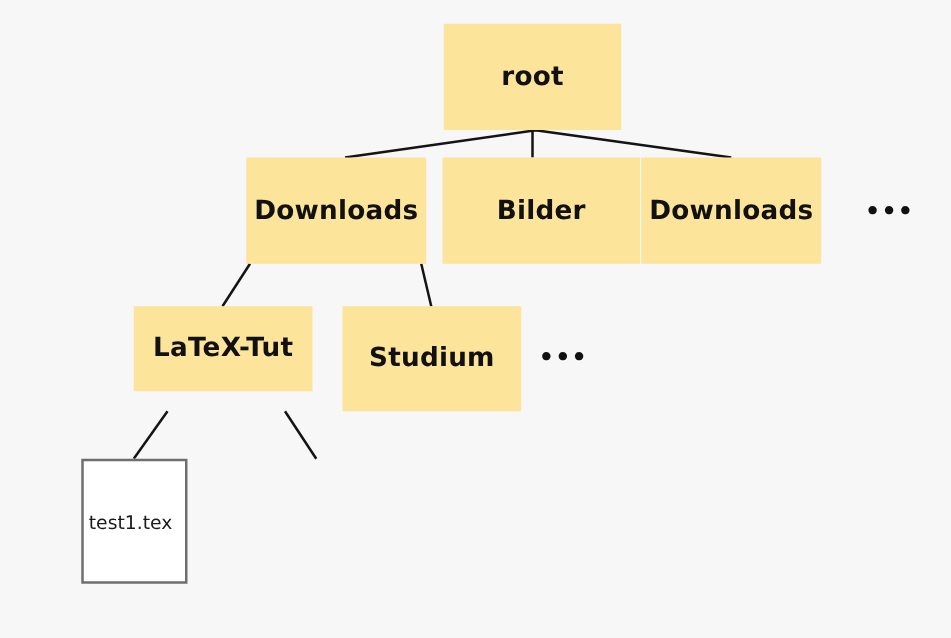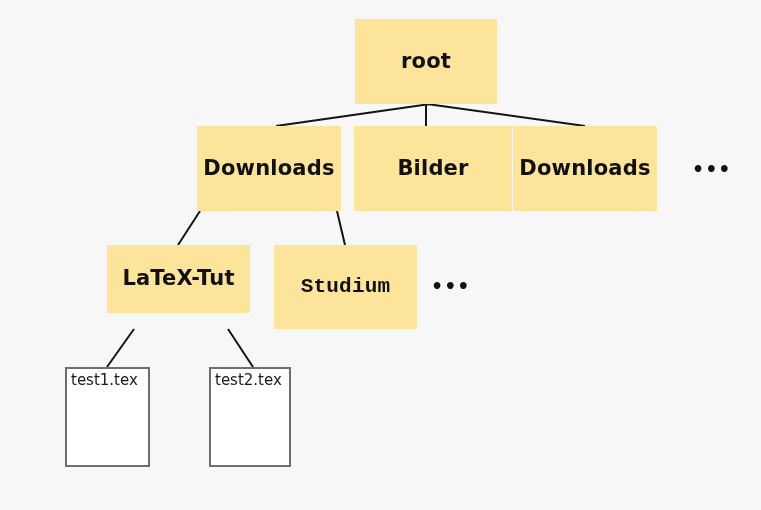--- a/index.html
+++ b/index.html
@@ -40,21 +40,21 @@
     font-weight: bold;
     font-size: 21px;
     letter-spacing: 0.2px;
   }
   .node.file {
     background: #ffffff;
     border: 2px solid #6e6e6e;
     color: #1a1a1a;
     font-weight: normal;
     font-size: 15px;
-    align-items: flex-start;
+    align-items: center;
     justify-content: flex-start;
     padding: 3px 0 0 4px;
   }
   .node-label {
     line-height: 1.1;
     white-space: nowrap;
   }
   .ellipsis {
     position: absolute;
     color: #111111;
@@ -86,24 +86,21 @@
     </div>
     <div class="node folder" style="left: 354px; top: 126px; width: 158px; height: 85px;">
       <span class="node-label">Bilder</span>
     </div>
     <div class="node folder" style="left: 513px; top: 126px; width: 144px; height: 85px;">
       <span class="node-label">Downloads</span>
     </div>
     <div class="node folder" style="left: 107px; top: 245px; width: 143px; height: 68px;">
       <span class="node-label">LaTeX-Tut</span>
     </div>
-    <div class="node folder" style="left: 274px; top: 245px; width: 143px; height: 84px; font-family: Liberation Mono, monospace;">
+    <div class="node folder" style="left: 274px; top: 245px; width: 143px; height: 84px;">
       <span class="node-label">Studium</span>
     </div>
     <div class="node file" style="left: 65px; top: 367px; width: 85px; height: 100px;">
       <span class="node-label">test1.tex</span>
-    </div>
-    <div class="node file" style="left: 209px; top: 367px; width: 82px; height: 100px;">
-      <span class="node-label">test2.tex</span>
     </div>
     <span class="ellipsis" style="left: 692px; top: 160px;">•••</span>
     <span class="ellipsis" style="left: 431px; top: 277px;">•••</span>
   </div>
 
 </body></html>

